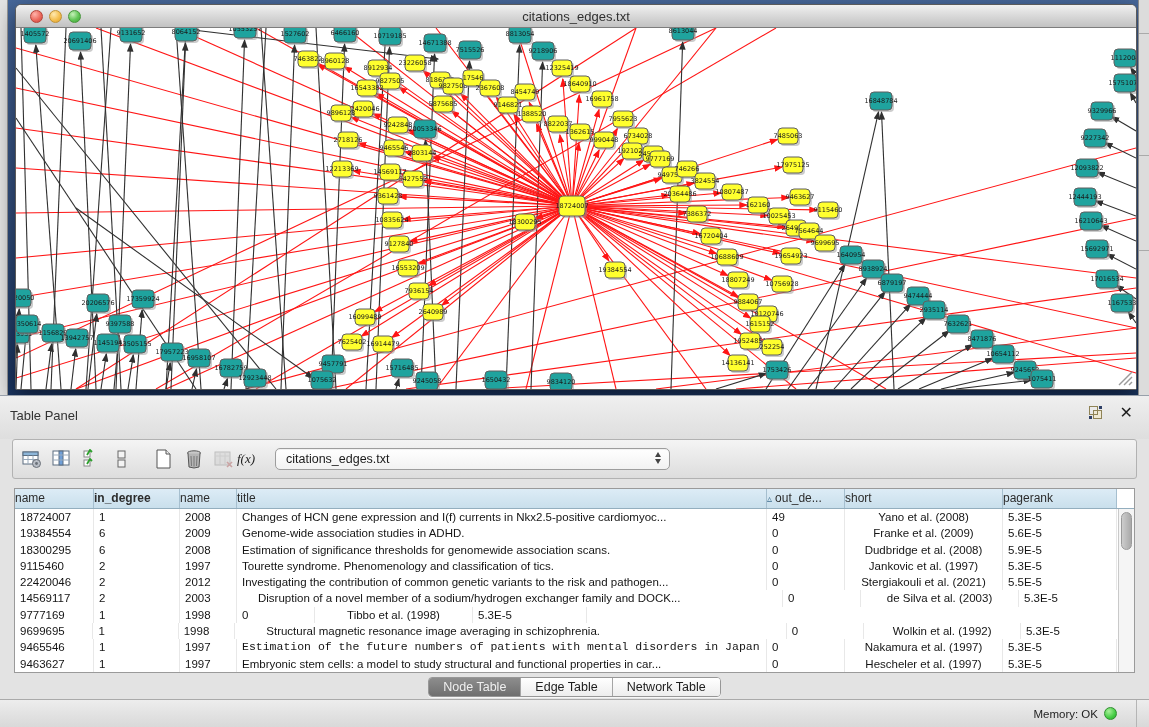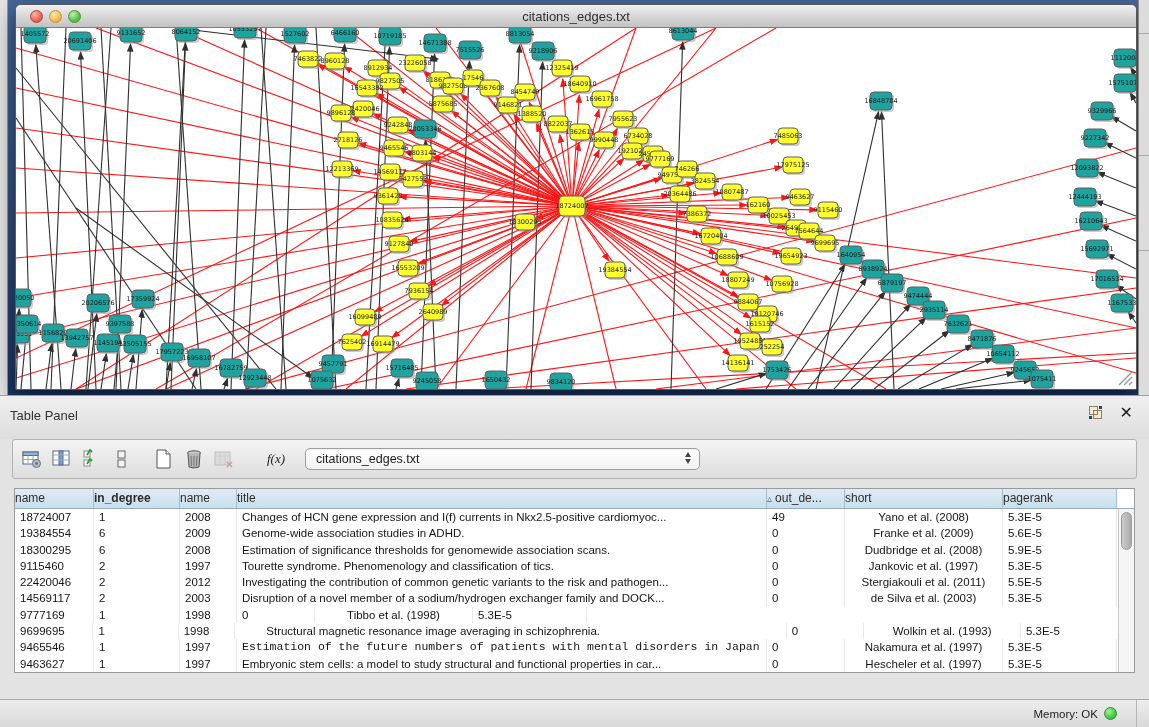--- a/index.html
+++ b/index.html
@@ -758,21 +758,21 @@
     </div>
     <div class="tb-icon">
       <svg width="20" height="20" opacity="0.45">
           <rect x="1" y="3" width="15" height="13" fill="#cfcfcf" stroke="#8a8a8a"></rect>
           <line x1="6" y1="3" x2="6" y2="16" stroke="#aaa"></line>
           <line x1="11" y1="3" x2="11" y2="16" stroke="#aaa"></line>
           <line x1="1" y1="7" x2="16" y2="7" stroke="#aaa"></line>
           <path d="M13,13 L18,18 M18,13 L13,18" stroke="#aa5555" stroke-width="1.6"></path>
         </svg>
     </div>
-    <div class="tb-icon" style="margin-left:30px">
+    <div class="tb-icon" style="margin-left:0">
       <span class="fx">f(x)</span>
     </div>
     <div class="combo">
       <span>citations_edges.txt</span>
       <div class="arrows">
           <div class="up"></div>
           <div class="down"></div>
         </div>
     </div>
   </div>
@@ -823,47 +823,47 @@
           <div class="td" style="width: 78px;">0</div>
           <div class="td center" style="width: 158px;">Jankovic et al. (1997)</div>
           <div class="td" style="width: 114px;">5.3E-5</div>
         </div>
         <div class="tr">
           <div class="td" style="width: 79px;">22420046</div>
           <div class="td" style="width: 86px;">2</div>
           <div class="td" style="width: 57px;">2012</div>
           <div class="td" style="width: 530px;">Investigating the contribution of common genetic variants to the risk and pathogen...</div>
           <div class="td" style="width: 78px;">0</div>
-          <div class="td center" style="width: 158px;">Stergiakouli et al. (2011)</div>
+          <div class="td center" style="width: 158px;">Stergiakouli et al. (2021)</div>
           <div class="td" style="width: 114px;">5.5E-5</div>
         </div>
         <div class="tr">
           <div class="td" style="width: 79px;">14569117</div>
           <div class="td" style="width: 86px;">2</div>
           <div class="td" style="width: 57px;">2003</div>
-          <div class="td" style="width: 530px;">Disruption of a novel member of a sodium/hydrogen exchanger family and DOCK...</div>
+          <div class="td" style="width: 530px; margin-left: 16px;">Disruption of a novel member of a sodium/hydrogen exchanger family and DOCK...</div>
           <div class="td" style="width: 78px;">0</div>
           <div class="td center" style="width: 158px;">de Silva et al. (2003)</div>
           <div class="td" style="width: 114px;">5.3E-5</div>
         </div>
         <div class="tr">
           <div class="td" style="width: 79px;">9777169</div>
           <div class="td" style="width: 86px;">1</div>
           <div class="td" style="width: 57px;">1998</div>
           <div class="td" style="width: 78px;">0</div>
           <div class="td center" style="width: 158px;">Tibbo et al. (1998)</div>
           <div class="td" style="width: 114px;">5.3E-5</div>
         </div>
         <div class="tr">
           <div class="td" style="width: 79px;">9699695</div>
           <div class="td" style="width: 86px;">1</div>
           <div class="td" style="width: 57px;">1998</div>
           <div class="td" style="width: 530px; margin-left: 26px;">Structural magnetic resonance image averaging in schizophrenia.</div>
           <div class="td" style="width: 78px;">0</div>
-          <div class="td center" style="width: 158px;">Wolkin et al. (1993)</div>
+          <div class="td center" style="width: 158px;">Wolkin et al. (1992)</div>
           <div class="td" style="width: 114px;">5.3E-5</div>
         </div>
         <div class="tr">
           <div class="td" style="width: 79px;">9465546</div>
           <div class="td" style="width: 86px;">1</div>
           <div class="td" style="width: 57px;">1997</div>
           <div class="td" style="width: 530px; font-family: Liberation Mono, monospace;">Estimation of the future numbers of patients with mental disorders in Japan base...</div>
           <div class="td" style="width: 78px;">0</div>
           <div class="td center" style="width: 158px;">Nakamura et al. (1997)</div>
           <div class="td" style="width: 114px;">5.3E-5</div>
@@ -876,20 +876,27 @@
           <div class="td" style="width: 78px;">0</div>
           <div class="td center" style="width: 158px;">Hescheler et al. (1997)</div>
           <div class="td" style="width: 114px;">5.3E-5</div>
         </div>
       </div>
     <div class="vscroll">
       <div class="thumb"></div>
     </div>
   </div>
 
+  <div class="tabs">
+    <div class="segmented">
+      <div class="segment selected">Node Table</div>
+      <div class="segment">Edge Table</div>
+      <div class="segment">Network Table</div>
+    </div>
+  </div>
 
   <div class="status-bar">
     <div class="memory">
       <span>Memory: OK</span>
       <div class="memdot"></div>
     </div>
     <div class="status-divider"></div>
   </div>
 </div>
 

